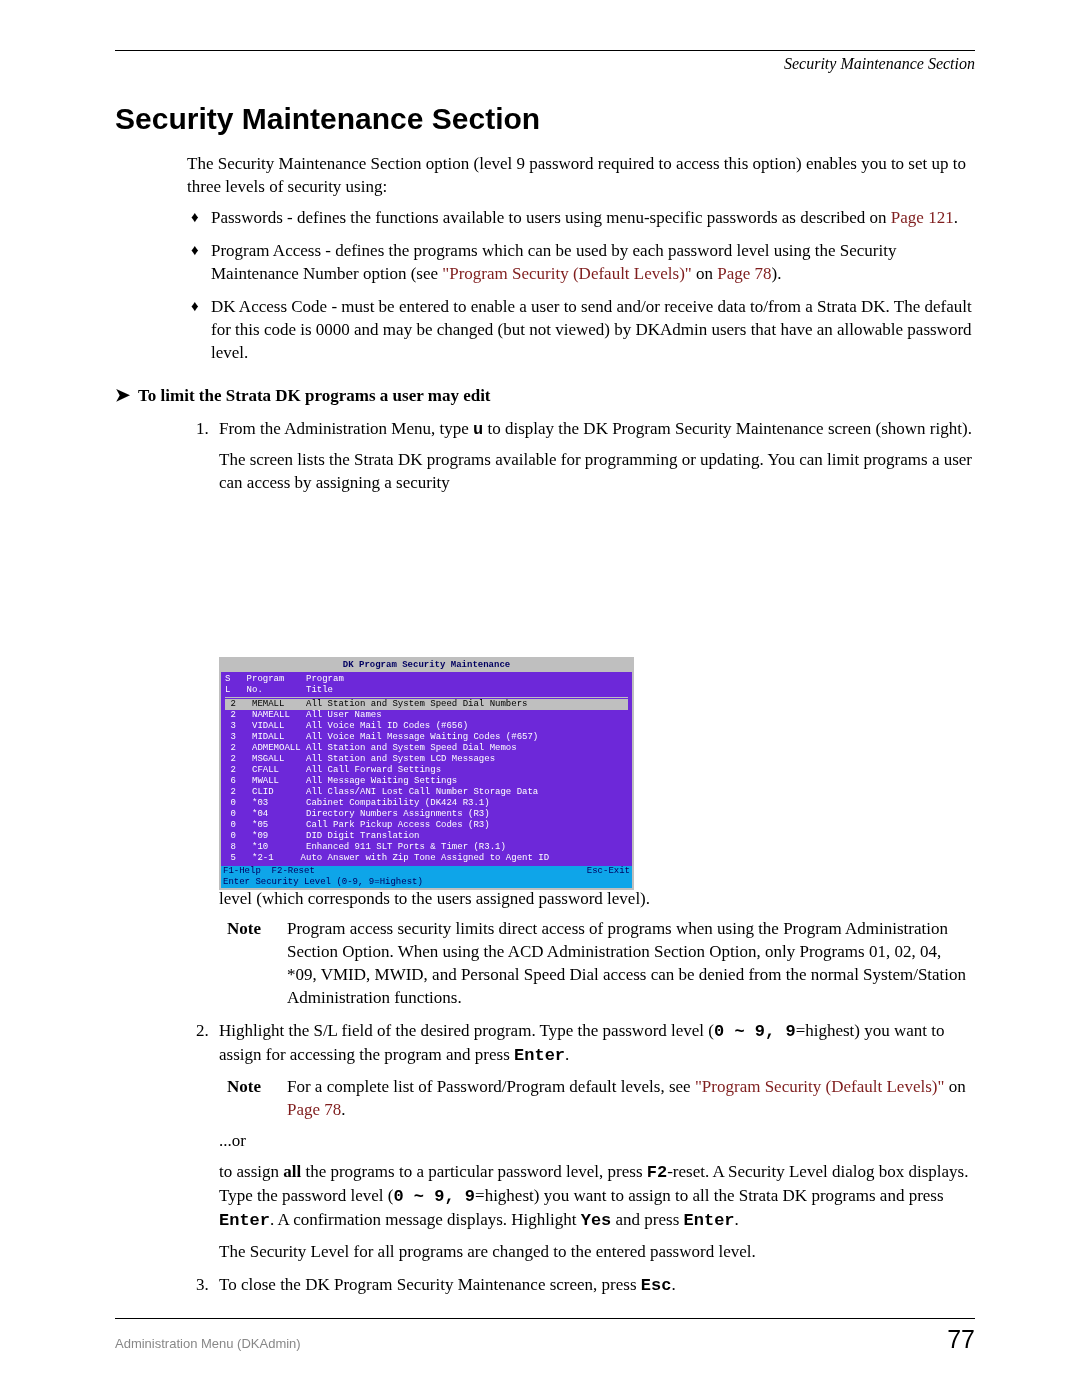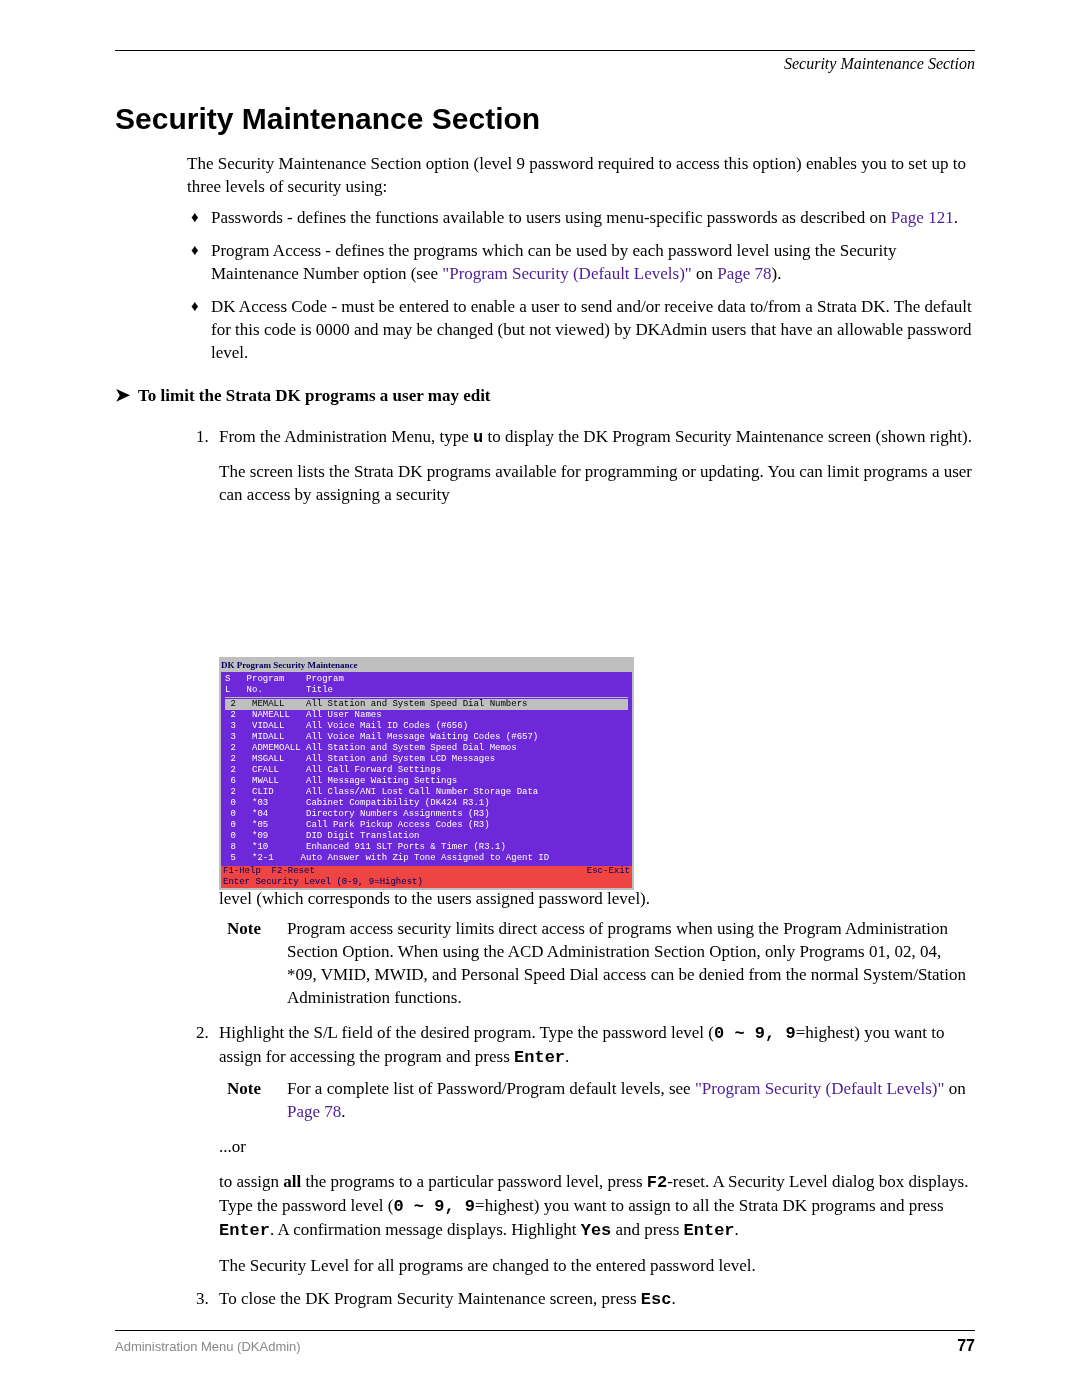--- a/index.html
+++ b/index.html
@@ -31,39 +31,39 @@
   }
   h1.page-title {
     font-family: Arial, Helvetica, sans-serif;
     font-weight: bold;
     font-size: 30px;
     margin: 18px 0 14px 0;
   }
   .body-indent {
     margin-left: 72px;
   }
-  p { margin: 12px 0 8px 0; }
+  p { margin: 4px 0 8px 0; }
   ul.bullets {
     list-style: none;
     padding: 0;
     margin: 6px 0 10px 0;
   }
   ul.bullets > li {
     position: relative;
     padding-left: 24px;
     margin-bottom: 10px;
   }
   ul.bullets > li::before {
     content: "♦";
     position: absolute;
     left: 4px;
     top: 0;
     font-size: 15px;
   }
-  a.link { color: #4c1d95; text-decoration: none; cursor: pointer; }
+  a.link { color: #7f1d1d; text-decoration: none; cursor: pointer; }
   .proc-heading {
     font-weight: bold;
     margin: 18px 0 6px 0;
     display: flex;
     align-items: baseline;
   }
   .arrow {
     font-size: 18px;
     margin-right: 8px;
   }
@@ -105,23 +105,23 @@
     font-size: 9px;
     line-height: 11px;
     color: #fff;
     box-sizing: border-box;
     padding: 2px;
     flex-shrink: 0;
   }
   .dos-title {
     background: #bfbfbf;
     color: #000060;
+    text-align: center;
     padding: 1px 0;
     font-weight: bold;
-    font-family: Liberation Serif, serif;
   }
   .dos-inner {
     background: #6d28d9;
     padding: 2px 4px;
     min-height: 180px;
     box-sizing: border-box;
   }
   .dos-head {
     color: #fff;
     white-space: pre;
@@ -130,21 +130,21 @@
     border-top: 1px solid #bfbfbf;
     margin: 1px 0;
   }
   .dos-sel {
     background: #bfbfbf;
     color: #000;
     white-space: pre;
   }
   .dos-row { white-space: pre; }
   .dos-footer {
-    background: #ef4444;
+    background: #0ea5e9;
     color: #000060;
     white-space: pre;
     padding: 0 2px;
   }
   .dos-footer .esc { float: right; }
 
   .footer {
     position: absolute;
     bottom: 40px;
     left: 115px;
@@ -161,22 +161,22 @@
     align-items: baseline;
   }
   .footer-left {
     font-family: Arial, Helvetica, sans-serif;
     font-weight: normal;
     font-size: 13px;
     color: #888;
   }
   .footer-right {
     font-family: Arial, Helvetica, sans-serif;
-    font-weight: bold;
-    font-size: 16px;
+    font-weight: normal;
+    font-size: 25px;
   }
 </style>
 </head>
 <body>
 
 <div class="page">
   <hr class="top-rule">
   <div class="header-label">Security Maintenance Section</div>
 
   <h1 class="page-title">Security Maintenance Section</h1>

